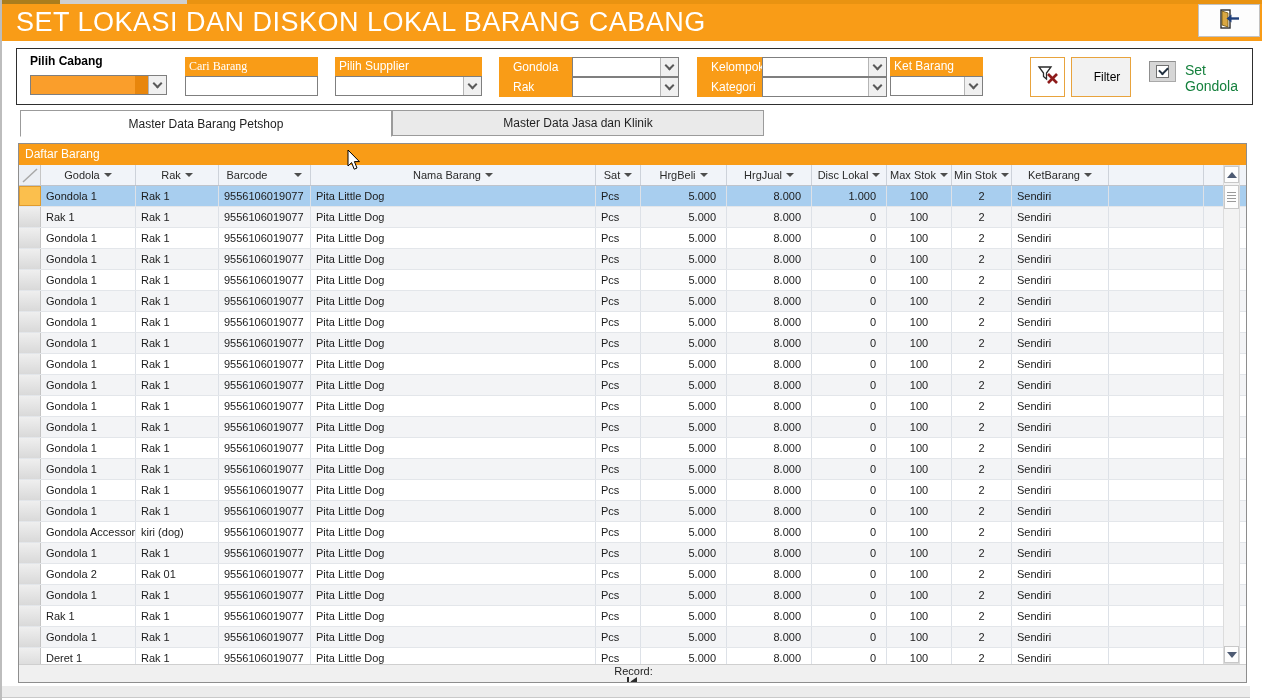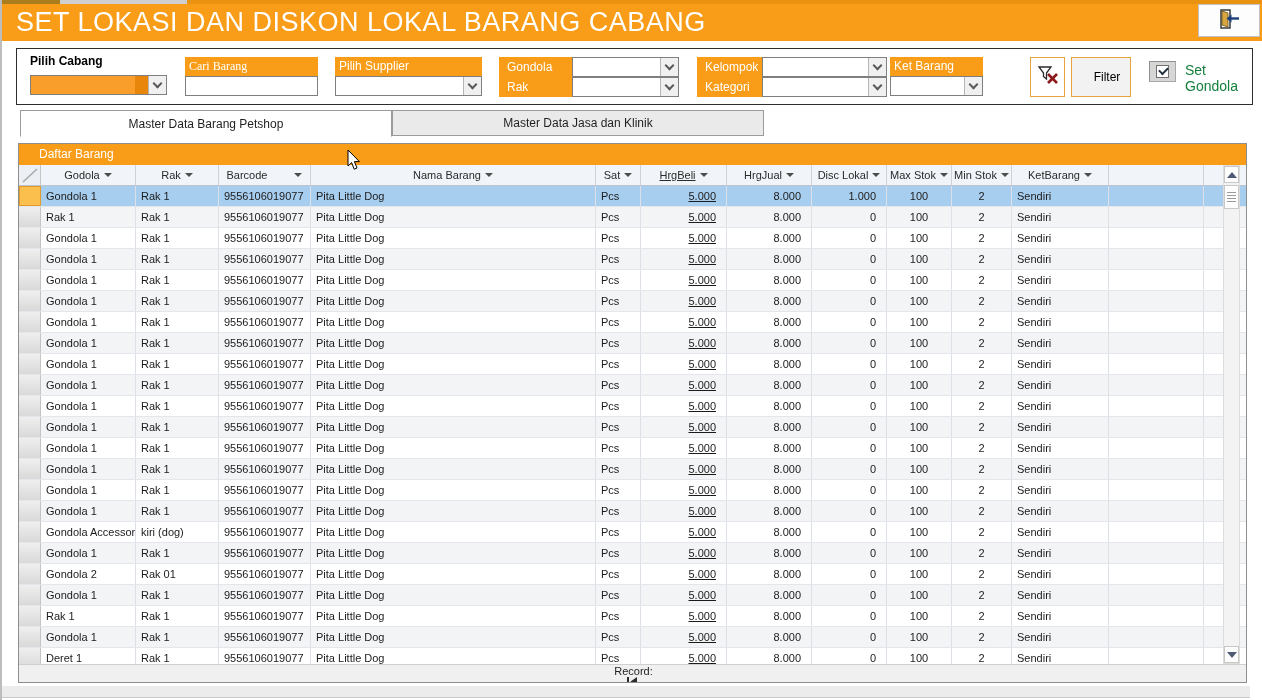--- a/index.html
+++ b/index.html
@@ -26,21 +26,21 @@
   .tbox { position:absolute; height:20px; background:#fff; border:1px solid #7f7f7f; font-size:12px;
     padding-left:4px; color:#000; }
   .combo { position:absolute; height:20px; background:#fff; border:1px solid #7f7f7f; }
   .combo .val { position:absolute; left:3px; top:2px; right:20px; font-size:12px; overflow:hidden; white-space:nowrap; }
   .combo .dd { position:absolute; right:0; top:0; bottom:0; width:18px; background:#f0f0f0;
     border-left:1px solid #b5b5b5; display:flex; align-items:center; justify-content:center; cursor:pointer; }
   .chev { width:7px; height:7px; border-right:2px solid #5a5a5a; border-bottom:2px solid #5a5a5a;
     transform:rotate(45deg); margin-top:-4px; }
   .cabang-combo { background:linear-gradient(to right,#FA9E2B 0,#FA9E2B 104px,#E8860C 104px,#E8860C 118px); }
   .lblock { position:absolute; background:#F99C17; color:#fff; font-size:12px; }
-  .lblock div { height:20px; padding:3px 0 0 8px; }
+  .lblock div { height:20px; padding:3px 0 0 14px; }
   .btn-clear { position:absolute; left:1013px; top:8px; width:35px; height:40px; background:#fff;
     border:1px solid #E8A33D; display:flex; align-items:center; justify-content:center; cursor:pointer; }
   .btn-filter { position:absolute; left:1054px; top:8px; width:60px; height:40px; background:#f2f2f2;
     border:1px solid #E8A33D; font-size:12px; color:#000; display:flex; align-items:center; justify-content:center; cursor:pointer;padding-left:12px; }
   .chk-outer { position:absolute; left:1132px; top:12px; width:27px; height:21px; background:#d6d6d6;
     border:1px solid #a9a9a9; border-top-color:#8f8f8f; border-left-color:#8f8f8f;
     display:flex; align-items:center; justify-content:center; cursor:pointer; }
   .chk-inner { width:13px; height:13px; background:#fff; border:1px solid #707070; position:relative; }
   .chk-outer.checked .chk-inner:after { content:""; position:absolute; left:2px; top:1px; width:7px; height:4px;
     border-left:2px solid #21303f; border-bottom:2px solid #21303f; transform:rotate(-45deg); }
@@ -49,40 +49,40 @@
   
   .tab { position:absolute; top:110px; height:27px; display:flex; align-items:center; justify-content:center;
     font-size:12px; color:#1f1f1f; border:1px solid #9b9b9b; cursor:pointer; }
   .tab.active { left:18px; width:372px; background:#fff; border-bottom:1px solid #fff; z-index:2; }
   .tab.inactive { left:390px; width:372px; background:#eaeaea; height:26px; }
 
   
   .datasheet { position:absolute; left:16px; top:143px; width:1229px; height:540px;
     border:1px solid #8e8e8e; background:#fff; overflow:hidden; }
   .sheet-title { position:absolute; left:0; top:0; right:0; height:21px; background:#F99C17; color:#fff;
-    font-size:12px; padding:3px 0 0 20px; }
+    font-size:12px; padding:3px 0 0 6px; }
   .grid { position:absolute; left:0; top:21px; right:0; bottom:18px; overflow:hidden; }
   .grid-header { display:flex; height:21px; background:#F1F4F9; border-bottom:1px solid #bfc4cc; }
   .hcell { position:relative; display:flex; align-items:center; justify-content:center; gap:4px;
     font-size:11px; color:#2a2a2a; border-right:1px solid #cdd2da; overflow:hidden; white-space:nowrap; cursor:pointer; }
   .hcaret { width:0; height:0; border-left:4px solid transparent; border-right:4px solid transparent;
     border-top:4px solid #4d4d4d; }
   .corner { background:#eceff4; border-right:1px solid #c6c6c6; cursor:pointer; }
   .grid-row { display:flex; height:21px; border-bottom:1px solid #e3e6ea; background:#fff; }
   .grid-row.alt { background:#f3f4f6; }
   .grid-row.selected { background:#A8CEEF; }
   .cell { font-size:11px; color:#1b1b1b; padding:4px 0 0 5px; border-right:1px solid #dde1e7;
     overflow:hidden; white-space:nowrap; cursor:cell; }
   .cell.num { text-align:right; padding-right:10px; padding-left:0; }
   .cell.ctr { text-align:center; padding-left:0; }
   .rowsel { background:linear-gradient(#efefef,#d9d9d9); border-right:1px solid #c4c4c4; cursor:pointer; }
   .grid-row.selected .rowsel { background:#FBBF4D; border:1px solid #E09B2D; }
   .c-sel{width:22px; flex:none;} .c-gondola{width:95px; flex:none;} .c-rak{width:83px; flex:none;}
   .c-barcode{width:92px; flex:none;gap:27px;} .c-nama{width:285px; flex:none;} .c-sat{width:45px; flex:none;}
-  .c-hrgbeli{width:86px; flex:none;text-decoration:underline;} .c-hrgjual{width:85px; flex:none;} .c-disc{width:75px; flex:none;}
+  .c-hrgbeli{width:86px; flex:none;} .c-hrgjual{width:85px; flex:none;} .c-disc{width:75px; flex:none;}
   .c-maxstok{width:65px; flex:none;} .c-minstok{width:60px; flex:none;} .c-ket{width:97px; flex:none;}
   .c-extra{width:95px; flex:none;} .c-extra2{width:19px; flex:none; border-right:none;}
 
   
   .vscroll { position:absolute; top:21px; right:6px; width:17px; bottom:18px; background:#f3f3f3;
     border:1px solid #dcdcdc; }
   .sbtn { position:absolute; left:0; width:15px; height:17px; background:#fdfdfd; border:1px solid #c8c8c8;
     display:flex; align-items:center; justify-content:center; cursor:pointer; }
   .sbtn.up { top:0; } .sbtn.down { bottom:0; }
   .tri-up { width:0;height:0;border-left:5px solid transparent;border-right:5px solid transparent;border-bottom:6px solid #4e5b73; }

